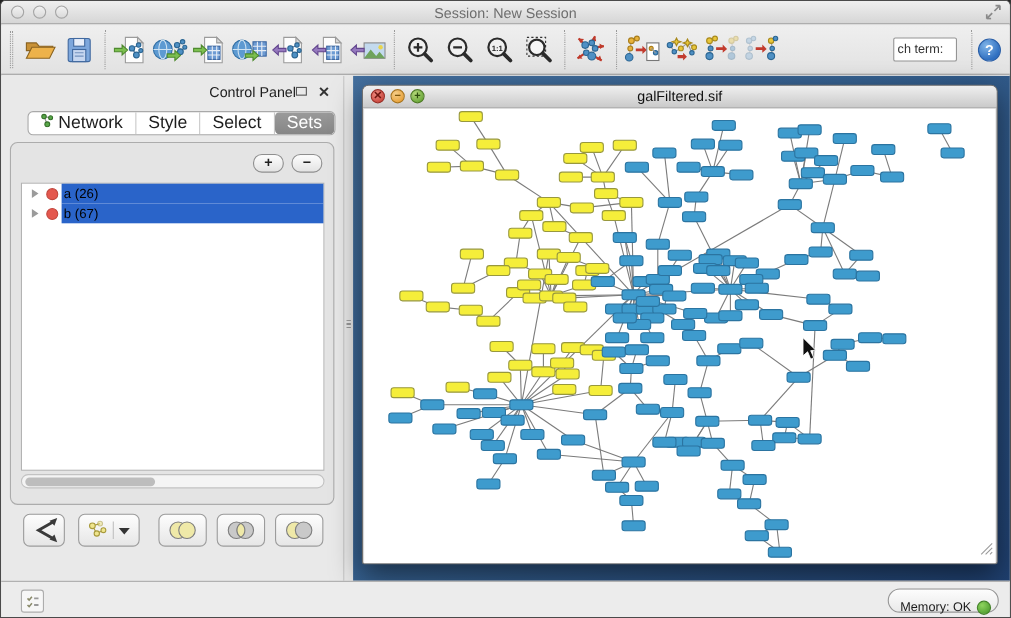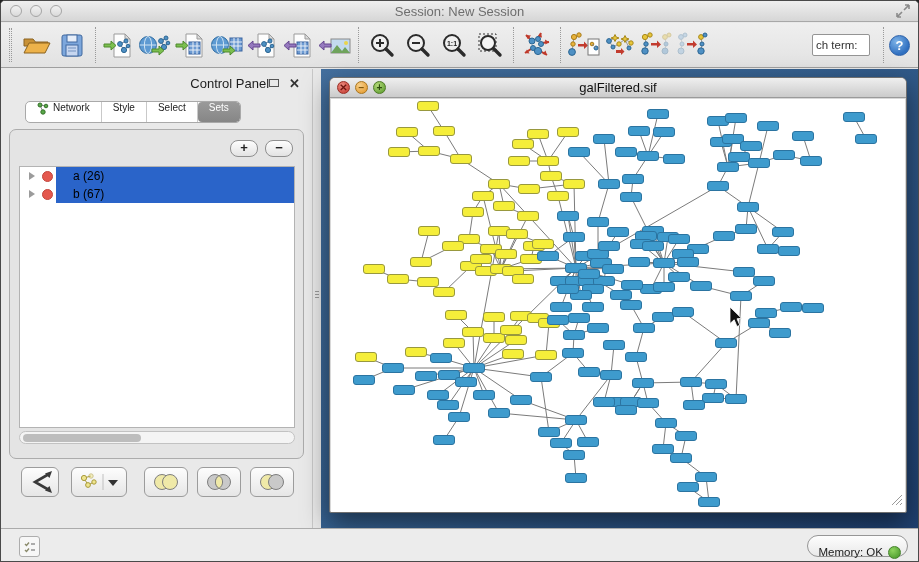--- a/index.html
+++ b/index.html
@@ -31,36 +31,36 @@
     color:#fff; font-weight:bold; font-size:13px; display:flex; align-items:center; justify-content:center; }
 
   
   .cpanel { position:absolute; left:0; top:68px; width:311px; height:459px; background:#E9E9E9; }
   .cp-head { position:absolute; left:0; top:0; width:100%; height:28px; display:flex; align-items:center; }
   .cp-title { font-size:13px; color:#1d1d1d; margin-left:10px; flex:1;text-align:right; }
   .cp-float { width:10px; height:8px; border:1.5px solid #555; margin-right:10px; }
   .cp-close { font-size:13px; font-weight:bold; color:#333; margin-right:12px; line-height:1; }
   .tabs { position:absolute; left:24px; top:32px; height:22px; display:flex;
     background:#fff; border:1px solid #A9A9A9; border-radius:5px; overflow:hidden; }
-  .tab { display:flex; gap:4px; padding:0 11px; font-size:10px; color:#1d1d1d;
+  .tab { display:flex; align-items:center; gap:4px; padding:0 11px; font-size:16px; color:#1d1d1d;
     border-right:1px solid #C9C9C9; }
   .tab:last-child { border-right:none; }
   .tab.sel { background:linear-gradient(#9A9A9A,#868686); color:#fff; border-radius:4px; }
   .setbox { position:absolute; left:8px; top:60px; width:295px; height:330px;
     background:#E4E4E4; border:1px solid #ACACAC; border-radius:7px; }
   .pm-row { position:absolute; right:10px; top:10px; display:flex; gap:7px; }
   .pm-btn { width:28px; height:17px; background:linear-gradient(#FDFDFD,#E3E3E3); border:1px solid #8F8F8F;
     border-radius:8px; font-size:13px; font-weight:bold; color:#222; text-align:center; line-height:14px; }
   .setlist { position:absolute; left:9px; top:36px; width:276px; height:262px; background:#fff; border:1px solid #B3B3B3; }
   .srow { height:18px; display:flex; align-items:center; }
   .tri { width:0; height:0; border-left:6px solid #9B9B9B; border-top:4.5px solid transparent;
     border-bottom:4.5px solid transparent; margin:0 7px 0 9px; }
   .dot { width:11px; height:11px; border-radius:50%; background:#E4584E; border:1px solid #C2473E; margin-right:3px; }
   .srow .hl { flex:1; height:18px; background:#2A64C9; display:flex; align-items:center; }
-  .srow .hl span { font-size:12px; color:#000; padding-left:17px; }
+  .srow .hl span { font-size:12px; color:#000; padding-left:2px; }
   .hscroll { position:absolute; left:9px; top:301px; width:276px; height:13px; background:#F4F4F4;
     border:1px solid #C2C2C2; border-radius:7px; }
   .hthumb { position:absolute; left:3px; top:1.5px; width:118px; height:8px; background:#BDBDBD; border-radius:4px; }
   .cp-actions { position:absolute; left:8px; top:398px; width:295px; display:flex; align-items:center; }
   .abtn { height:30px; background:linear-gradient(#FDFDFD,#E6E6E6); border:1px solid #9C9C9C; border-radius:6px;
     display:flex; align-items:center; justify-content:center; }
   .fork-btn { width:38px; margin-left:12px; }
   .drop-btn { width:56px; margin-left:12px; }
   .venn-btn { width:44px; }
   .venn-group { margin-left:auto; margin-right:10px; display:flex; gap:9px; }

